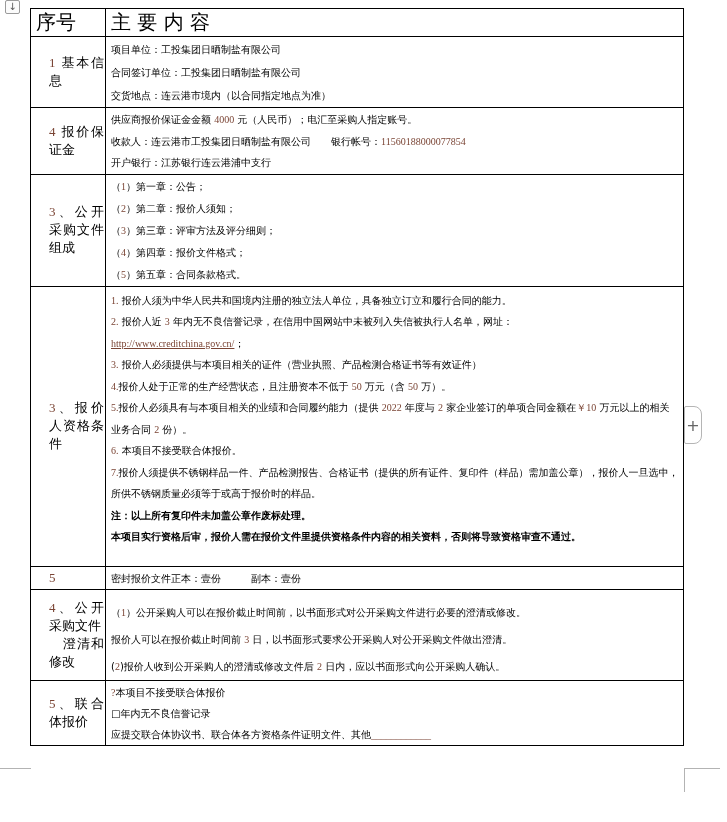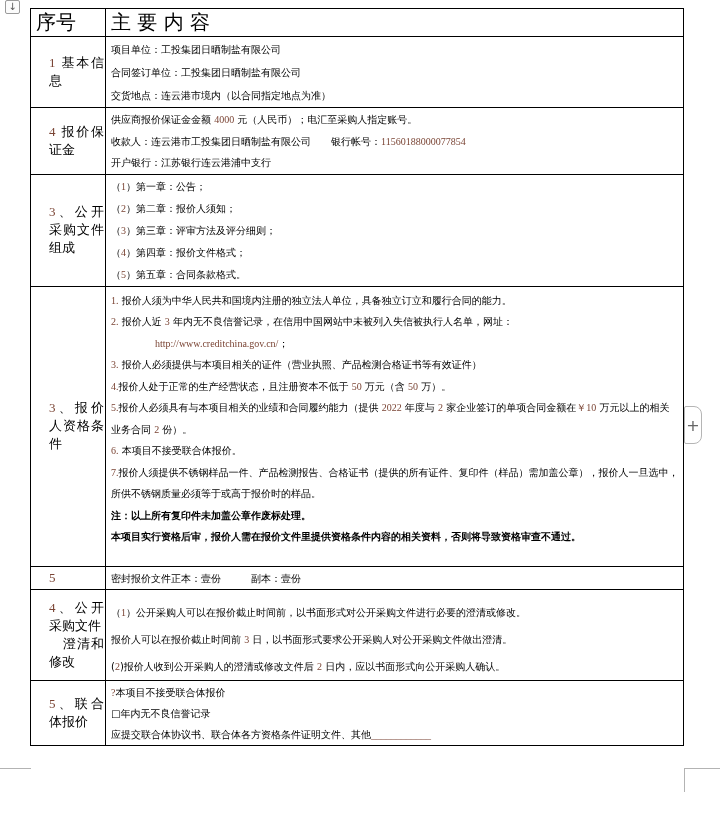--- a/index.html
+++ b/index.html
@@ -56,21 +56,21 @@
   tr.r4  {height:110px;} tr.r4 .content{line-height:22px;margin-left:28px;}
   tr.r5  {height:280px;} tr.r5 .content{line-height:21.5px;padding-top:3px;}
   tr.r6  {height:23px;}  tr.r6 .content{line-height:21px;padding-top:1px;margin-left:44px;}
   tr.r7  {height:65px;}  tr.r7 .content{line-height:27px;padding-top:9px;}
   tr.r8  {height:65px;}  tr.r8 .content{line-height:21px;padding-top:1px;}
   .bold{font-weight:bold;}
   .latin{
     font-family:"Liberation Serif","DejaVu Serif",serif;
     color:#7a4434;
   }
-  .link .latin{margin-left:44px;}
+  .link .latin{text-decoration:underline;}
 </style>
 </head>
 <body>
 
 <div class="btn-scroll">
   <span>↓</span>
 </div>
 <div class="btn-add">
   <span>+</span>
 </div>

